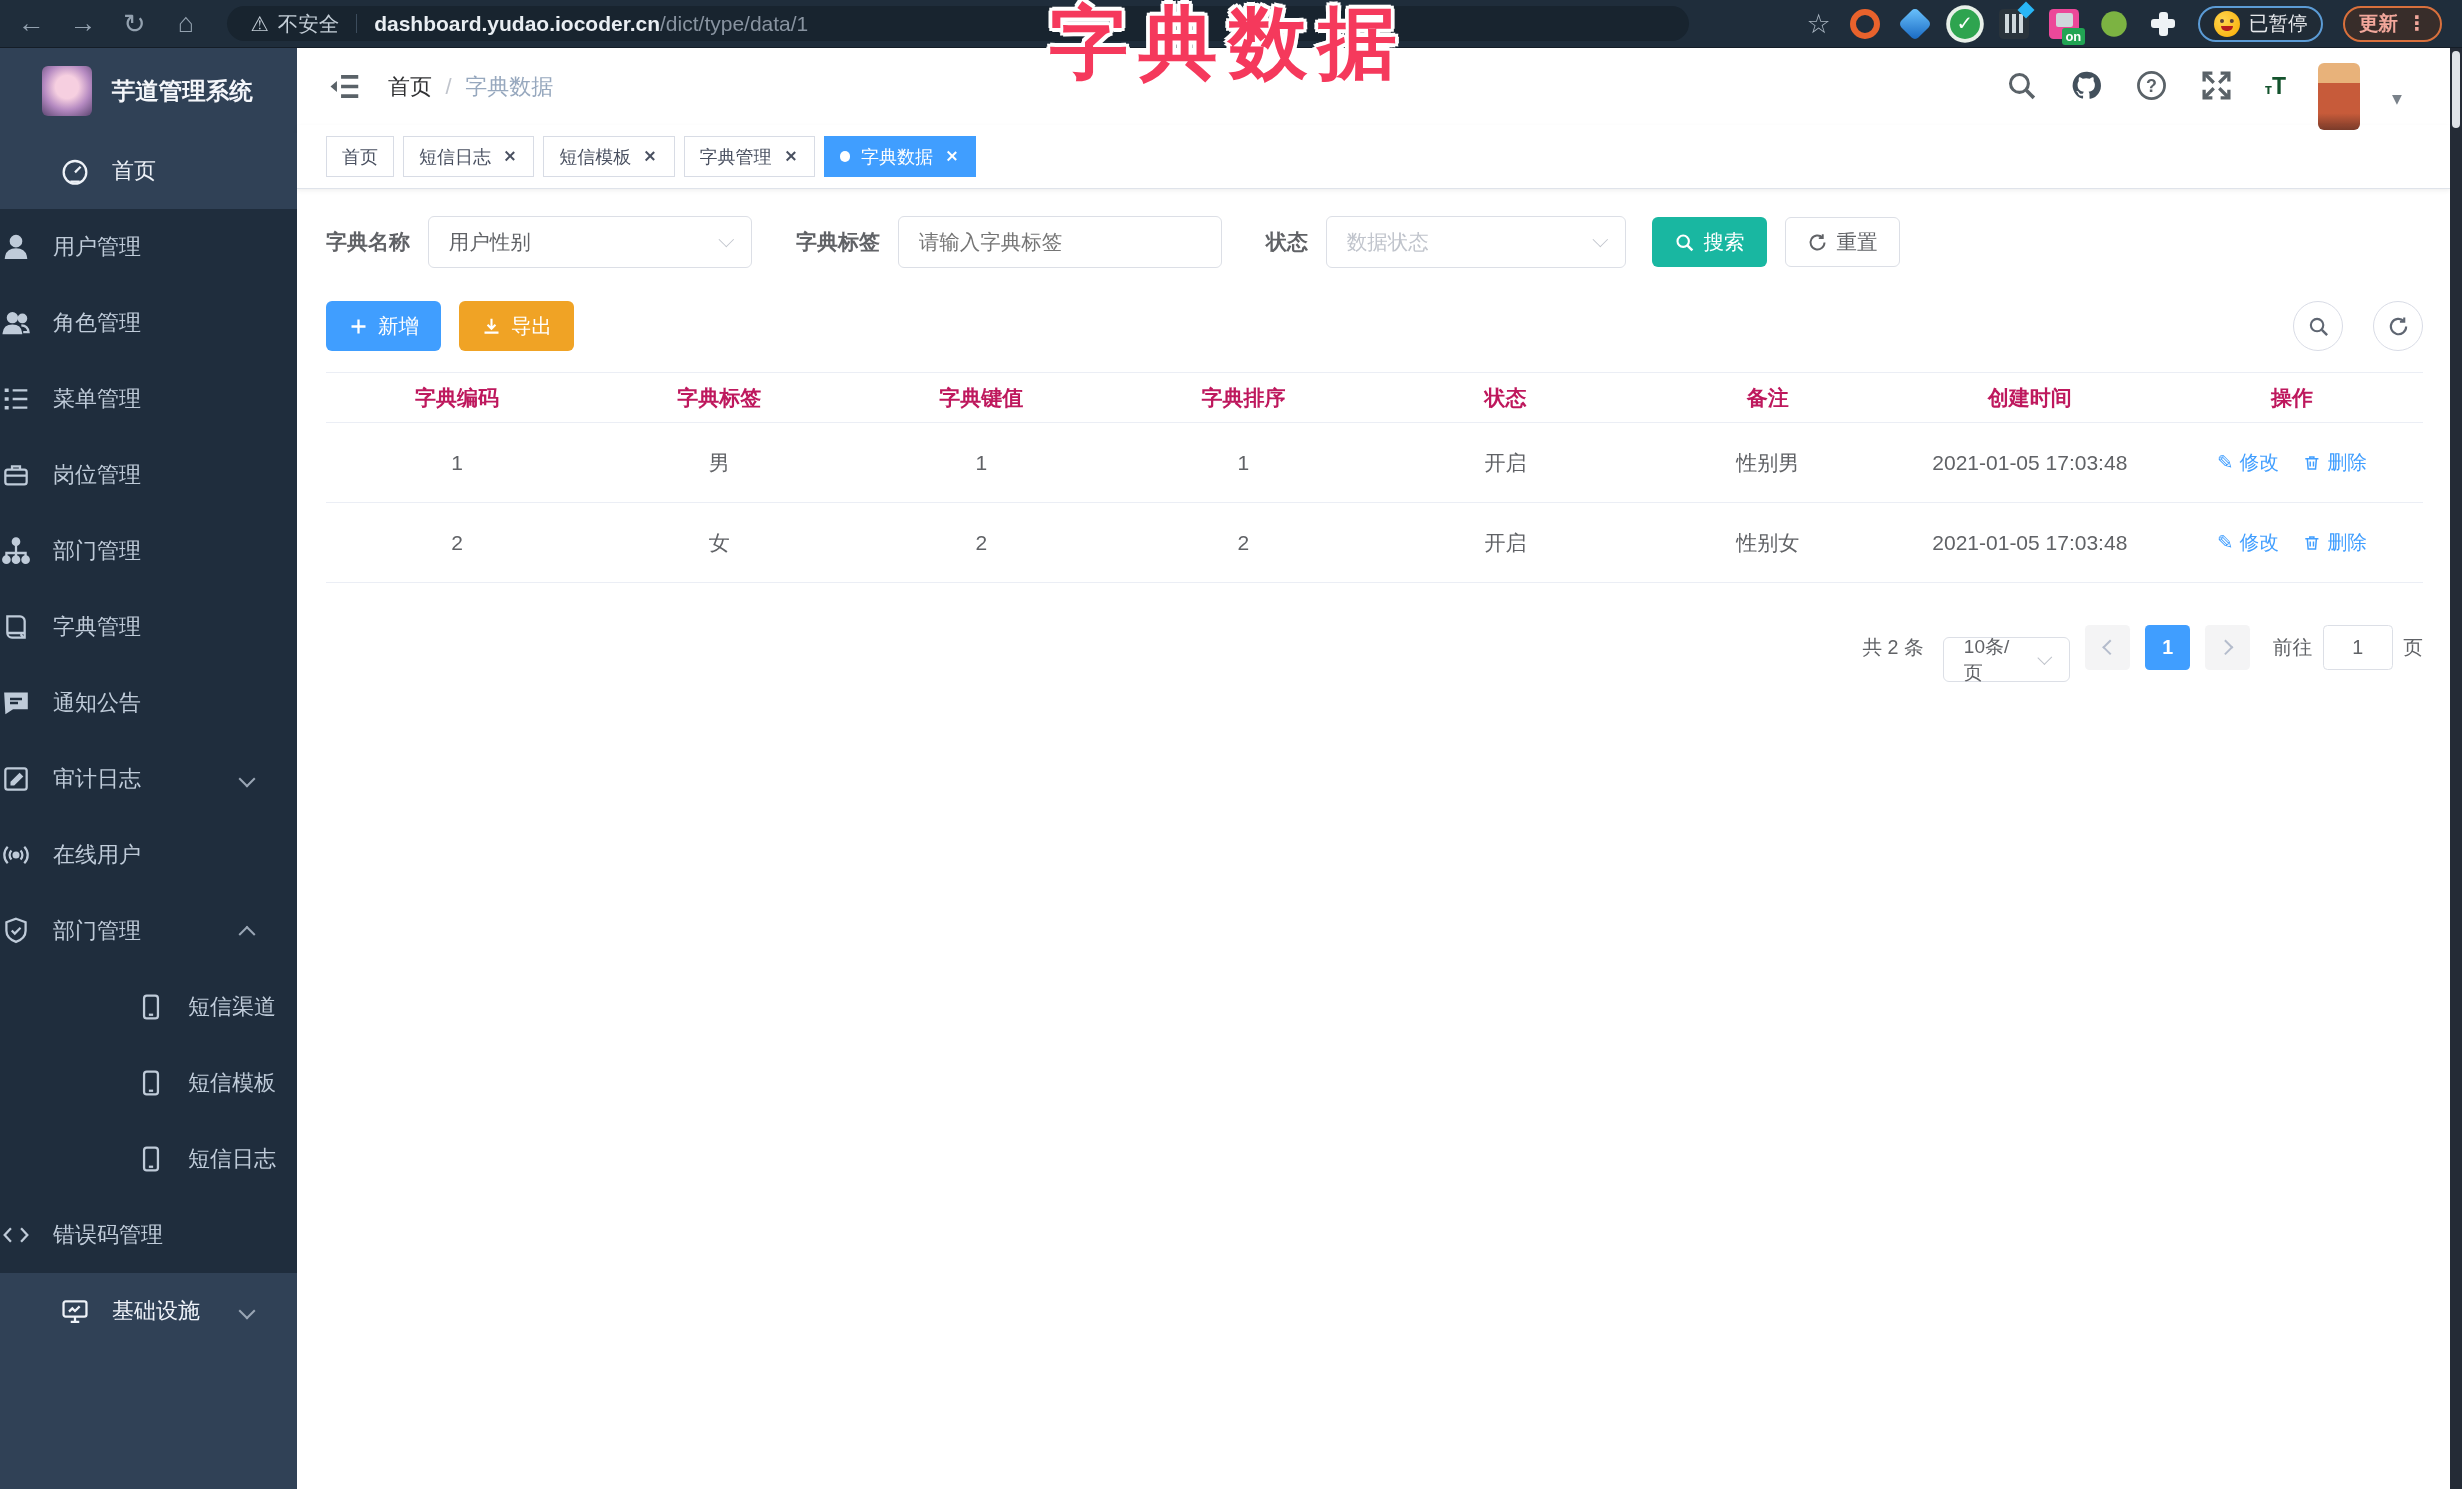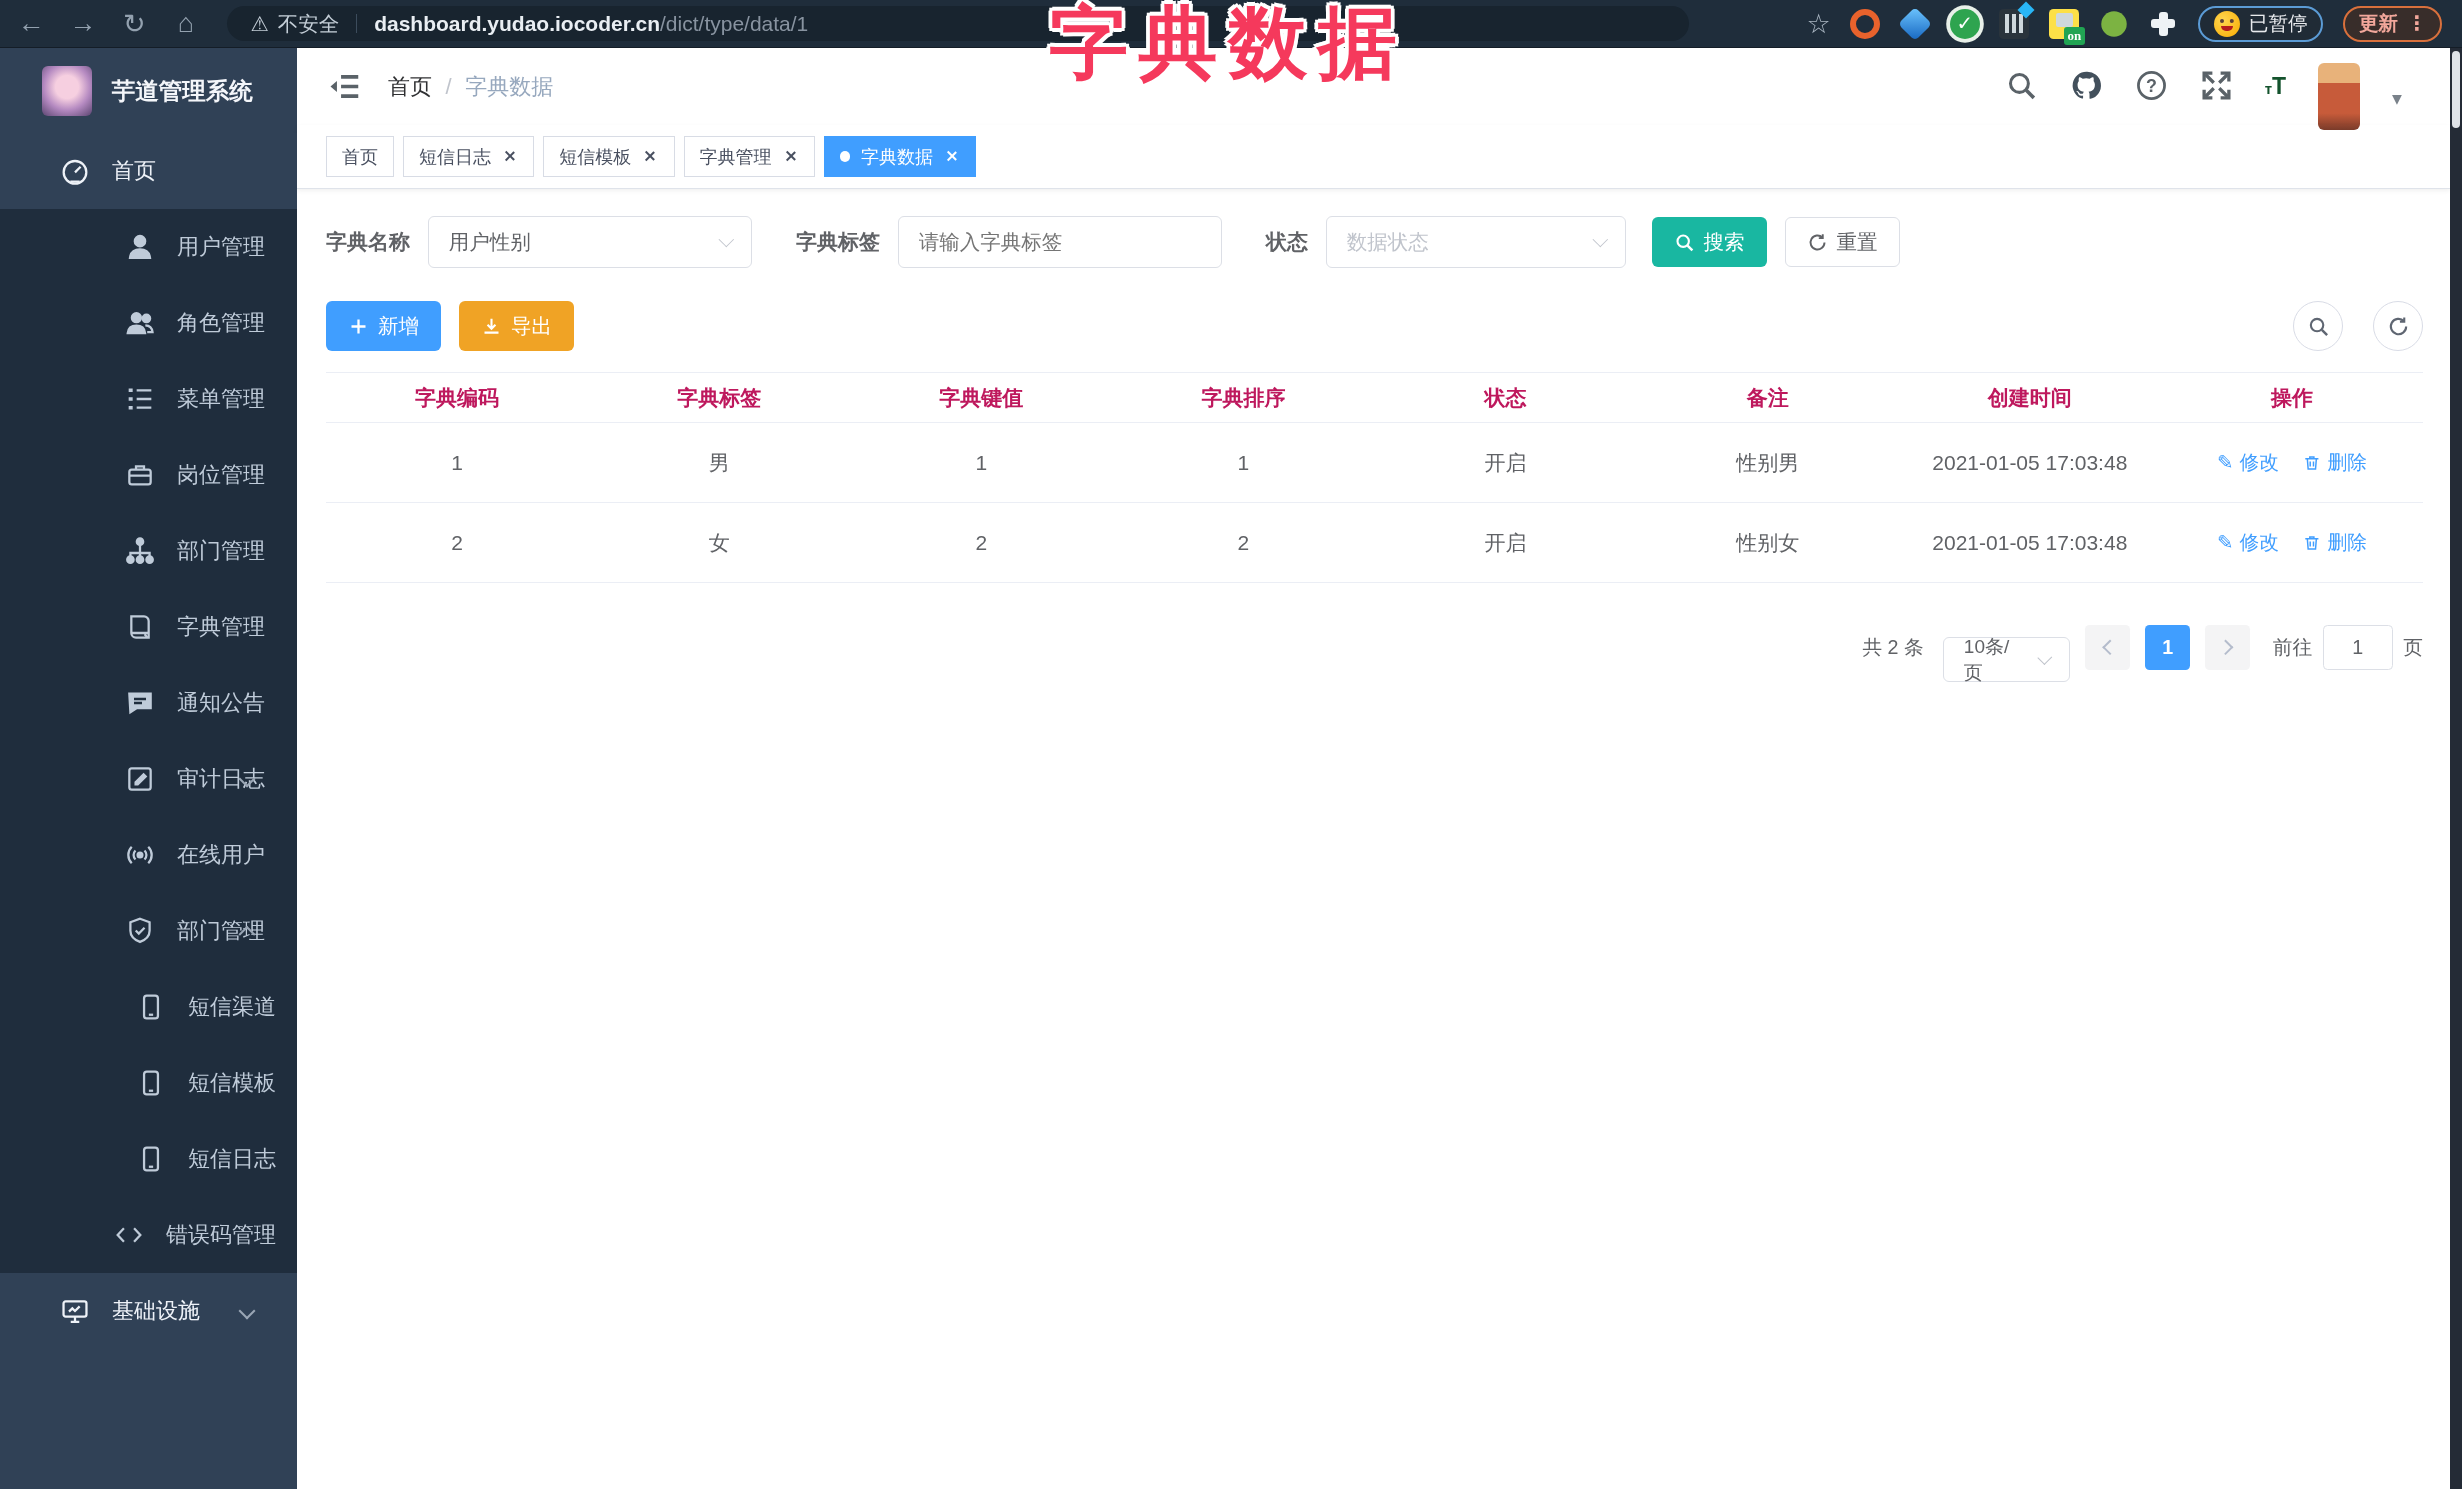--- a/index.html
+++ b/index.html
@@ -23,21 +23,21 @@
   .star-ic { color:#aab6c2; font-size:27px;}
   .ext-orange { border:6.8px solid #e8622c; border-radius:50%; background:transparent;}
   .ext-gem { background:linear-gradient(135deg,#6ec6ff,#1565c0); transform:rotate(45deg) scale(.8); border-radius:6px;}
   .ext-check { background:#2ea44f; border-radius:50%; box-shadow:0 0 0 3.8px #e8f0e9; color:#fff;
     display:flex; align-items:center; justify-content:center; font-size:19.7px; font-weight:bold;}
   .ext-sliders { background:#2a343c; border-radius:4.5px;}
   .ext-sliders::before { content:""; position:absolute; left:6px; top:5.3px; width:18px; height:19.7px;
     background:linear-gradient(90deg,#cfd8dc 0 3.8px,transparent 3.8px 6.8px,#cfd8dc 6.8px 10.6px,transparent 10.6px 13.6px,#cfd8dc 13.6px 17.4px);}
   .ext-sliders::after { content:""; position:absolute; right:-3px; top:-4.5px; width:12px; height:12px;
     background:#29b6f6; transform:rotate(45deg);}
-  .ext-on { background:#fde047; border-radius:4.5px;font-family:Liberation Serif, serif;}
+  .ext-on { background:#ec4899; border-radius:4.5px;}
   .ext-on::before { content:""; position:absolute; left:6.8px; top:4.5px; width:16.7px; height:13.6px; background:#cfd8dc; border-radius:2.3px;}
   .on-badge { position:absolute; right:-6px; bottom:-6px; background:#21a453; color:#fff; font-size:13px;
     padding:0.8px 3.8px; border-radius:3px; font-weight:bold;}
   .ext-green { background:#7cb342; border-radius:50%; transform:scale(.85);}
   .ext-puzzle { background:transparent;}
   .ext-puzzle::before { content:""; position:absolute; left:10.6px; top:3px; width:9px; height:24px; background:#eef2f5; border-radius:3px;}
   .ext-puzzle::after { content:""; position:absolute; left:3px; top:10.6px; width:24px; height:9px; background:#eef2f5; border-radius:3px;}
   .pill { height:36px; border-radius:19.7px; display:flex; align-items:center; gap:9px; padding:0 13.6px; flex:0 0 auto;}
   .pill-paused { border:2.3px solid #5b9bd5; background:#202b36;}
   .emoji-av { width:26px; height:26px; border-radius:50%; background:radial-gradient(circle at 35% 35%,#ffd54f,#f9ab00); position:relative;}
@@ -58,21 +58,21 @@
   .main-row { position:absolute; left:0; top:48px; width:2450px; height:1441px; display:flex;}
 
   
   .sidebar { width:297px; height:100%; background:#304156; flex:0 0 auto; overflow:hidden;}
   .logo-row { height:85px; display:flex; align-items:center; padding-left:42px; gap:19.7px;}
   .logo-img { width:50px; height:50px; border-radius:6px;
     background:radial-gradient(circle at 50% 42%,#f6cfe0 0 30%,#b58ac1 60%,#5a4470 100%);}
   .logo-title { color:#f4f6fa; font-size:23.5px; font-weight:bold;}
   .menu-item { height:76px; display:flex; align-items:center; gap:21px; color:#bfcbd9; font-size:22px; cursor:pointer; position:relative;}
   .menu-item.lv0 { padding-left:59px; background:#304156; color:#eef2f8;}
-  .menu-item.lv1 { padding-left:92px; background:#1f2d3d;justify-content:center;}
+  .menu-item.lv1 { background:#1f2d3d;}
   .menu-item.lv2 { padding-left:135px; background:#1f2d3d;}
   .menu-item svg { width:32px; height:32px; flex:0 0 auto;}
   .chev { position:absolute; right:44px; width:12px; height:12px;
     border-right:2.3px solid #9aa6b5; border-bottom:2.3px solid #9aa6b5;}
   .chev.up { transform:rotate(-135deg) translate(-2.3px,-2.3px);}
   .chev.down { transform:rotate(45deg);}
 
   
   .right-col { flex:1; display:flex; flex-direction:column; background:#fff; min-width:0;}
   .app-header { height:77px; display:flex; align-items:center; padding:0 48px 0 29px;}

